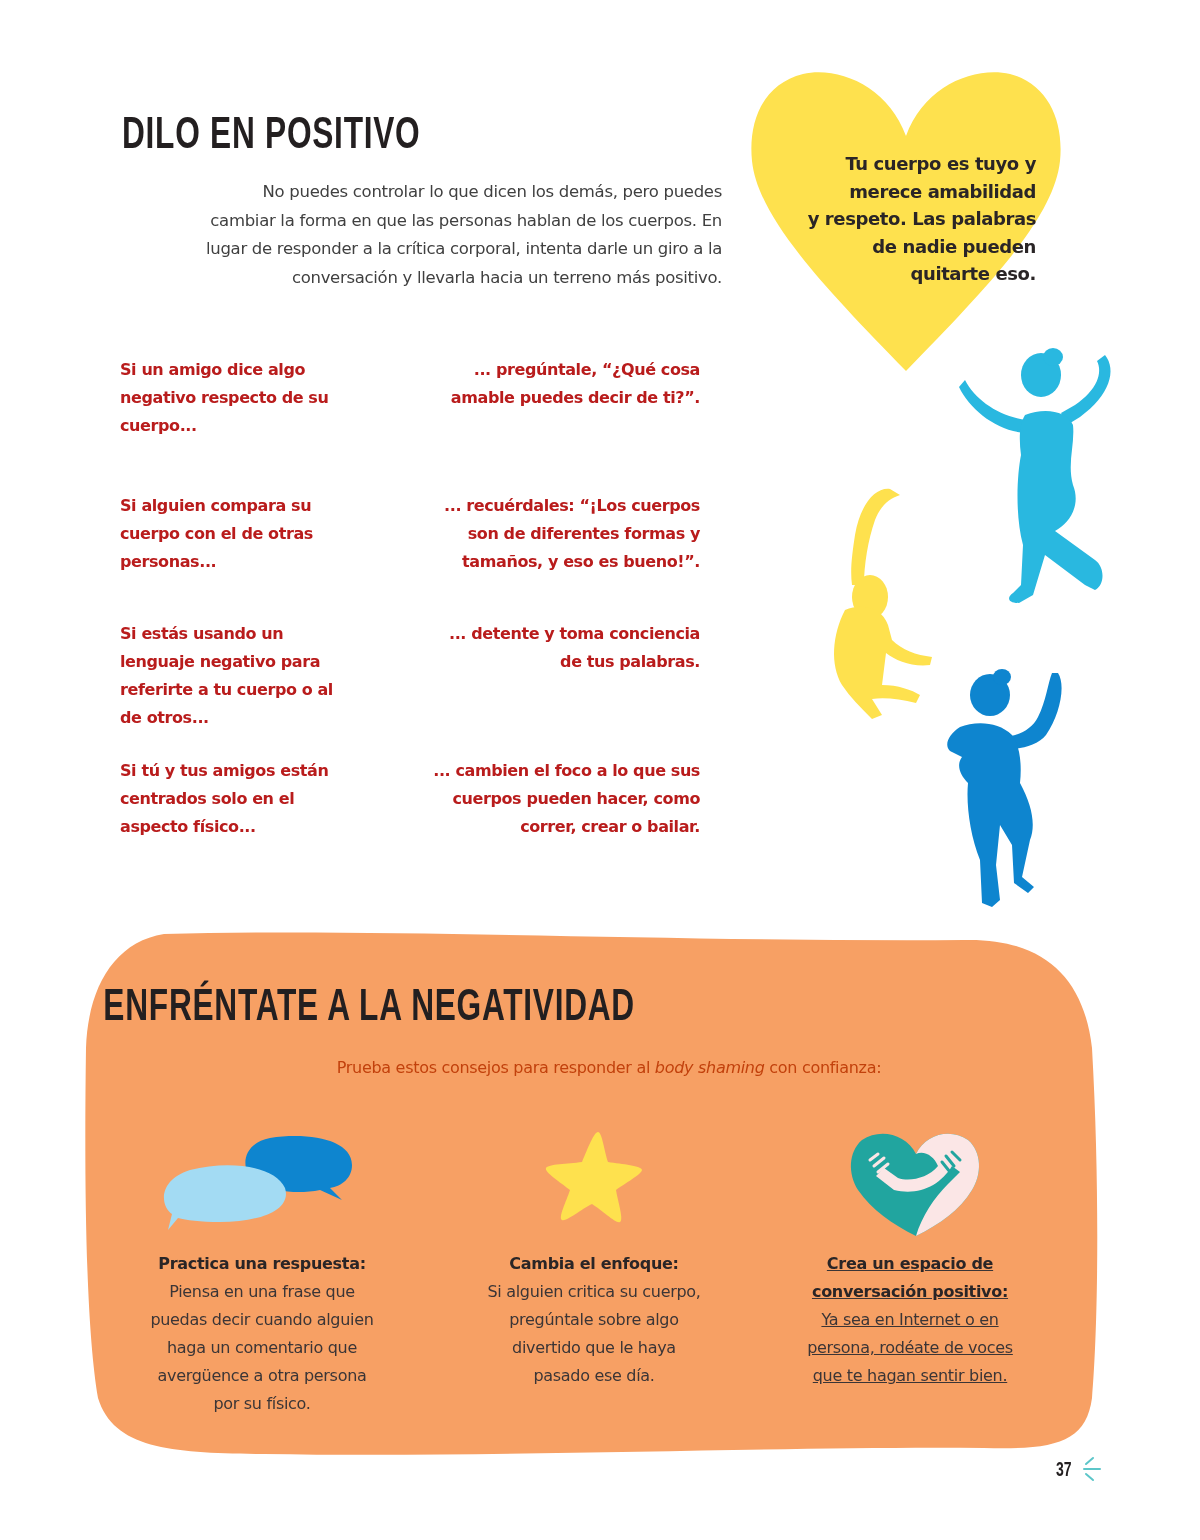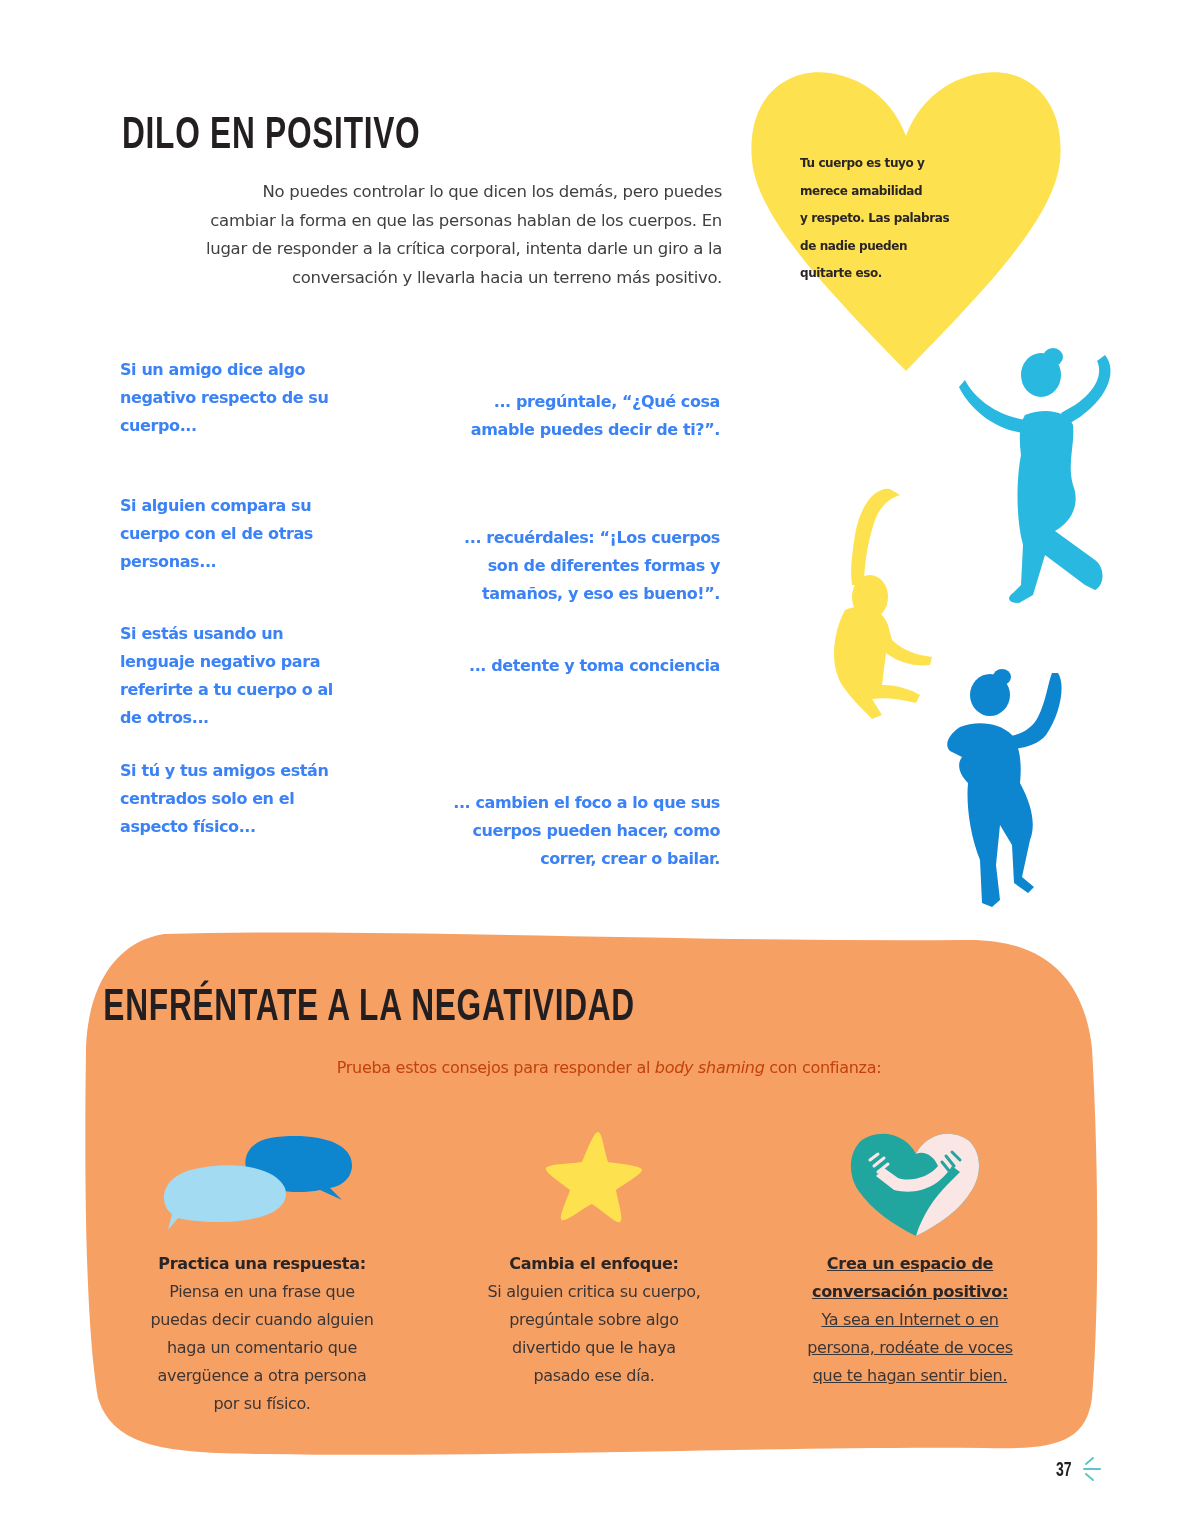--- a/index.html
+++ b/index.html
@@ -14,29 +14,29 @@
       font-size: 44px; margin: 0; white-space: nowrap;
     }
     .intro {
       left: 122px; top: 178px; width: 600px;
       font-size: 16.5px; line-height: 28.5px; color: #404040;
       font-family: "DejaVu Sans", sans-serif; letter-spacing: -0.3px; text-align: right;
     }
 
     .pair-left, .pair-right {
       font-family: "DejaVu Sans", sans-serif; font-weight: bold;
-      font-size: 16px; line-height: 28px; color: #3b82f6; letter-spacing: -0.4px;
+      font-size: 16px; line-height: 28px; color: #b91c1c; letter-spacing: -0.4px;
     }
     .pair-left { left: 120px; width: 250px; text-align: left; }
-    .pair-right { left: 434px; width: 286px; text-align: right; margin-top: 32px; }
+    .pair-right { left: 414px; width: 286px; text-align: right; }
 
     .heart-text {
-      left: 800px; top: 150px; width: 236px; text-align: left;
+      left: 800px; top: 150px; width: 236px; text-align: right;
       font-family: "DejaVu Sans", sans-serif; font-weight: bold;
-      font-size: 12px; line-height: 27.5px; color: #2a2526; letter-spacing: -0.4px;
+      font-size: 18px; line-height: 27.5px; color: #2a2526; letter-spacing: -0.4px;
     }
 
     .panel-title {
       left: 0; width: 1200px; top: 980px; text-align: left;
     }
     .panel-title h2 {
       display: inline-block;
       font-family: "Liberation Sans", sans-serif; font-weight: bold;
       font-size: 44px; color: #231f20; margin: 0; letter-spacing: 1px;
       transform: scaleX(0.72); transform-origin: center top; white-space: nowrap;
@@ -93,20 +93,21 @@
   </div>
 
   <div class="abs pair-left" style="top:620px;">
     <div>Si estás usando un</div>
     <div>lenguaje negativo para</div>
     <div>referirte a tu cuerpo o al</div>
     <div>de otros...</div>
   </div>
   <div class="abs pair-right" style="top:620px;">
     <div>... detente y toma conciencia</div>
+    <div>de tus palabras.</div>
   </div>
 
   <div class="abs pair-left" style="top:757px;">
     <div>Si tú y tus amigos están</div>
     <div>centrados solo en el</div>
     <div>aspecto físico...</div>
   </div>
   <div class="abs pair-right" style="top:757px;">
     <div>... cambien el foco a lo que sus</div>
     <div>cuerpos pueden hacer, como</div>

